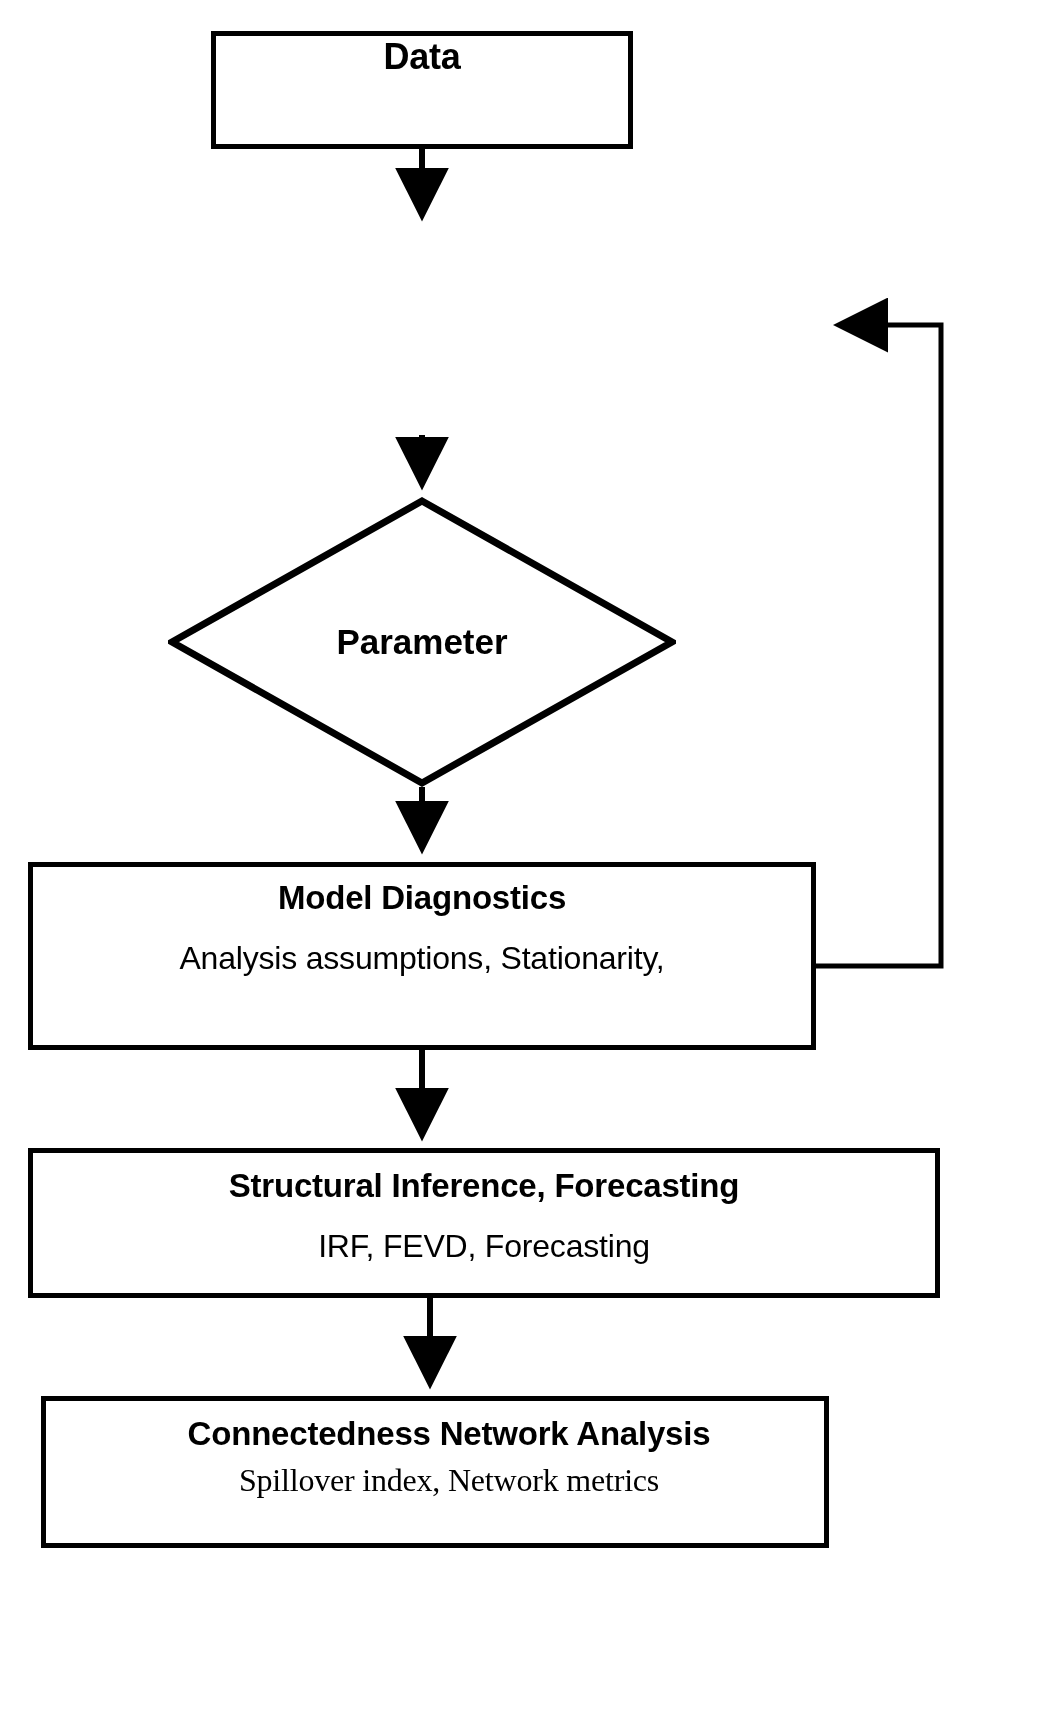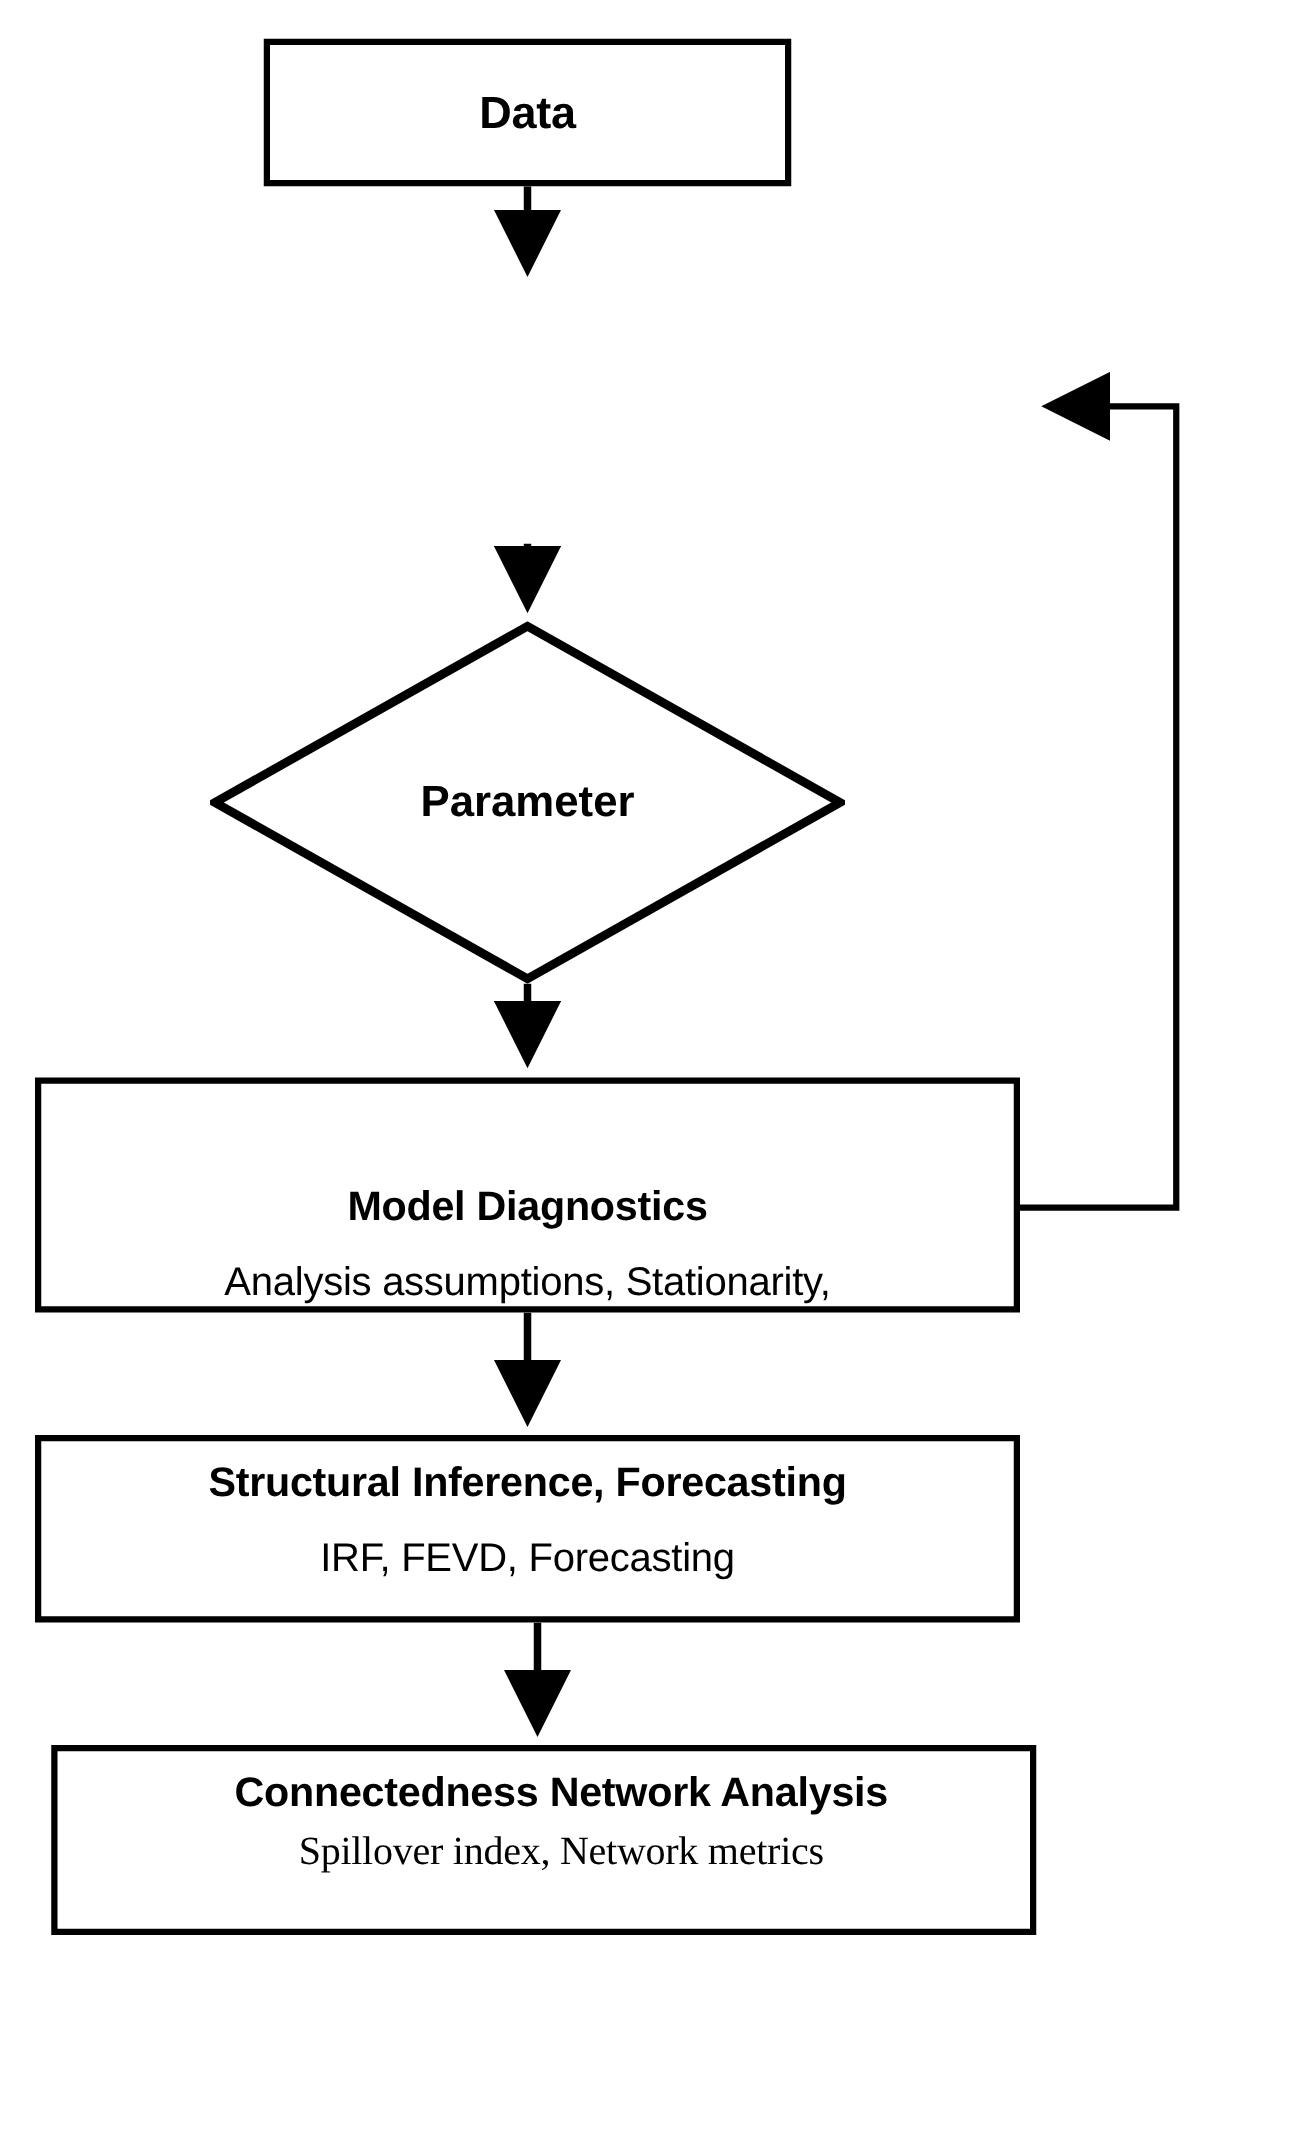--- a/index.html
+++ b/index.html
@@ -19,21 +19,20 @@
     overflow: hidden;
   }
   .node {
     position: absolute;
     box-sizing: border-box;
     background: #ffffff;
     border: 5px solid #000000;
     display: flex;
     flex-direction: column;
     align-items: center;
-    justify-content: center;
     text-align: center;
   }
   .node .title {
     font-weight: bold;
     font-size: 33px;
     line-height: 1.14;
     letter-spacing: -0.2px;
     white-space: nowrap;
   }
   .node .body {
@@ -44,24 +43,24 @@
   }
   .node .body .ln { display: block; white-space: nowrap; }
 
   
   #node-data      { left: 211px; top: 31px;   width: 422px; height: 118px; }
   #node-data .title { font-size: 36px; }
 
   #node-spec      { left: 28px;  top: 231px;  width: 788px; height: 204px; justify-content: flex-start; padding-top: 14px; }
   #node-spec .body { margin-top: 24px; }
 
-  #node-diag      { left: 28px;  top: 862px;  width: 788px; height: 188px; justify-content: flex-end; padding-top: 12px; }
+  #node-diag      { left: 28px;  top: 862px;  width: 788px; height: 188px; justify-content: flex-start; padding-top: 12px; }
   #node-diag .body { margin-top: 22px; }
 
-  #node-struct    { left: 28px;  top: 1148px; width: 788px; height: 150px; justify-content: flex-start; padding-top: 14px; }
+  #node-struct    { left: 28px;  top: 1148px; width: 912px; height: 150px; justify-content: flex-start; padding-top: 14px; }
   #node-struct .body { margin-top: 22px; }
 
   #node-conn      { left: 41px;  top: 1396px; width: 788px; height: 152px; justify-content: flex-start; padding-top: 14px; padding-left: 28px; }
   #node-conn .body { margin-top: 8px; font-family: Liberation Serif, serif; }
 
   
   #node-decision {
     position: absolute;
     left: 168px;
     top: 497px;

